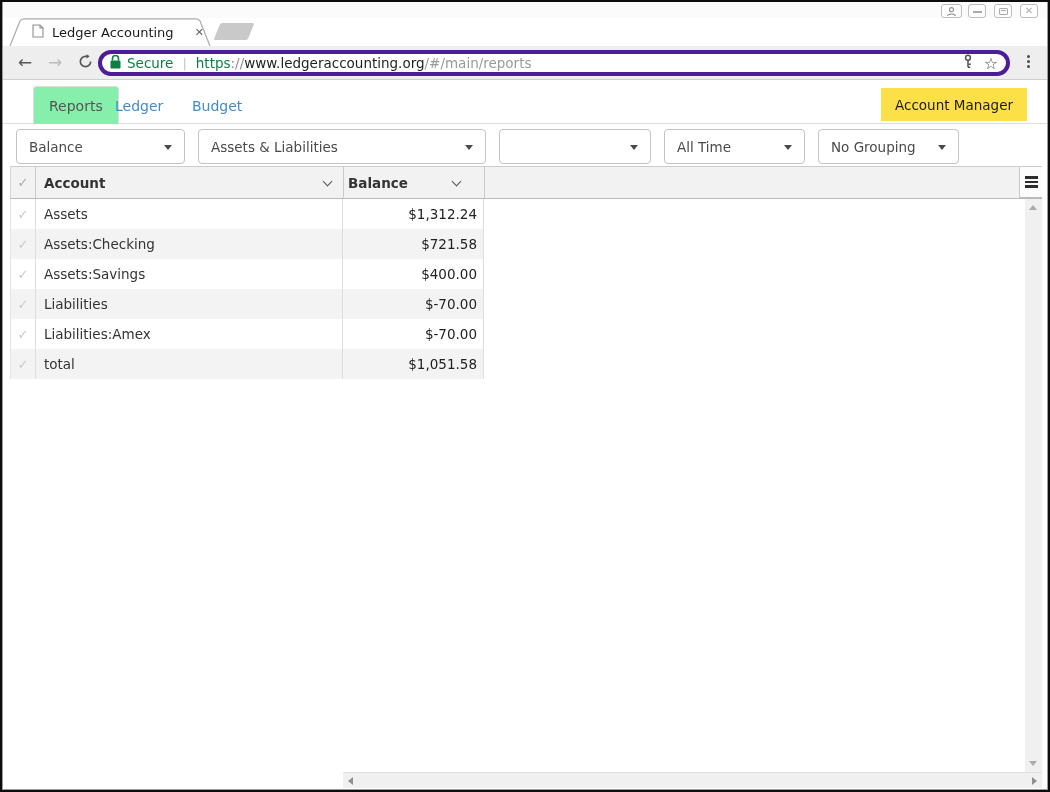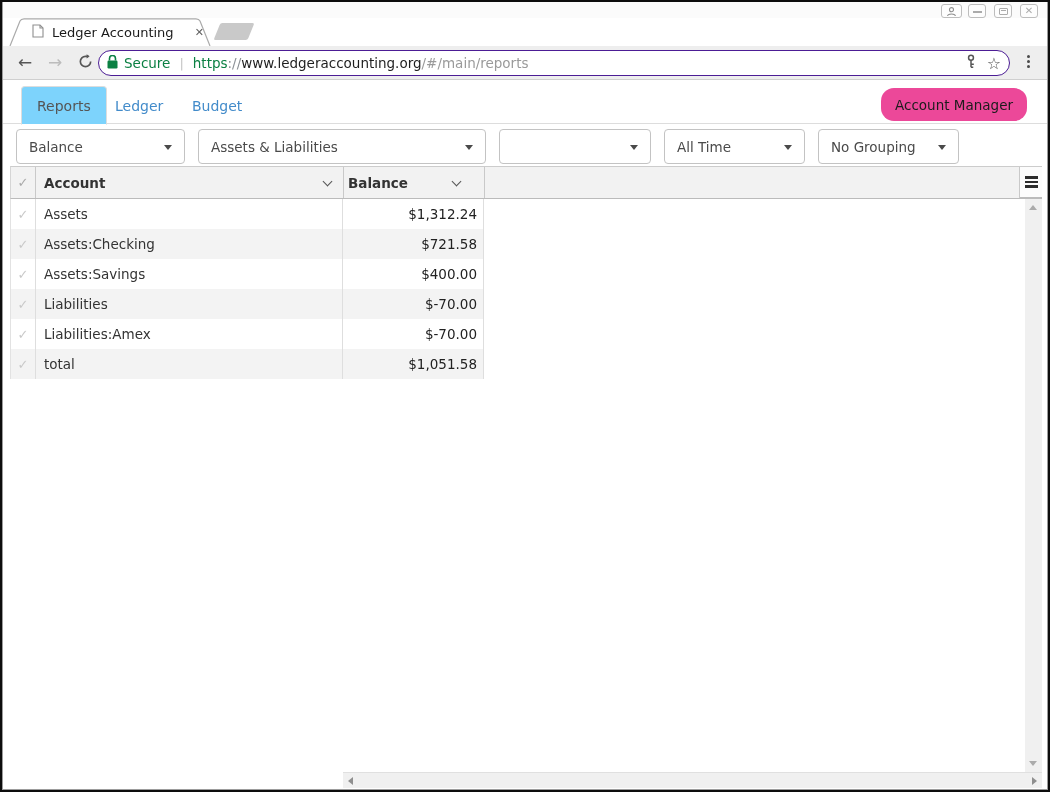--- a/index.html
+++ b/index.html
@@ -24,41 +24,41 @@
   .tab-content { position:absolute; left:30px; top:5px; width:172px; display:flex; align-items:center; gap:8px; }
   .tab-title { font-size:13px; color:#1a1a1a; white-space:nowrap; flex:1; }
   .tab-close { color:#5f5f5f; font-size:11px; cursor:default; }
   .newtab { position:absolute; left:215px; top:5px; width:34px; height:17px; background:#c9c9c9; transform:skewX(-22deg); border-radius:2px; }
 
   
   .toolbar { position:absolute; left:0; top:44px; width:100%; height:34px; background:#eeeeee; border-bottom:1px solid #cfcfcf; display:flex; align-items:center; }
   .navicon { font-size:17px; line-height:17px; width:30px; text-align:center; color:#565656; }
   .navicon.disabled { color:#bcbcbc; }
   .back { margin-left:8px; }
-  .omnibox { position:absolute; left:96px; top:4px; width:912px; height:26px; background:#fff; border:1px solid #4c1d95; border-radius:13px; display:flex; align-items:center; padding:0 8px; }
+  .omnibox { position:absolute; left:96px; top:4px; width:912px; height:26px; background:#fff; border:4px solid #4c1d95; border-radius:13px; display:flex; align-items:center; padding:0 8px; }
   .secure-label { color:#0b8043; font-size:13.5px; margin-left:6px; }
   .omni-sep { color:#c4c4c4; margin:0 9px; font-size:13px; }
   .url { font-size:13.5px; white-space:nowrap; overflow:hidden; flex:1; }
   .url .scheme { color:#0b8043; }
   .url .sep { color:#8a8f95; }
   .url .host { color:#1f1f1f; }
   .url .path { color:#9a9a9a; }
   .omni-right { display:flex; align-items:center; gap:10px; margin-left:auto; }
   .star { font-size:16px; color:#565656; }
   .menu-dots { position:absolute; right:18px; top:9px; display:flex; flex-direction:column; gap:2px; }
   .menu-dots i { width:3px; height:3px; border-radius:50%; background:#4a4a4a; }
 
   
   .app { position:absolute; left:0; top:78px; width:100%; height:708px; background:#fff; }
   .nav-row { position:absolute; left:0; top:6px; width:100%; height:38px; border-bottom:1px solid #ddd; }
   .nav-tab { position:absolute; top:0; height:39px; display:flex; align-items:center; padding:0 15px; font-size:14px; }
-  .nav-tab.active { left:19px; background:#7dd3fc; border:1px solid #ddd; border-bottom:1px solid #fff; border-radius:4px 4px 0 0; color:#555; }
+  .nav-tab.active { left:31px; background:#86efac; border:1px solid #ddd; border-bottom:1px solid #fff; border-radius:4px 4px 0 0; color:#555; }
   .nav-link { color:#428bca; cursor:pointer; }
   .nav-ledger { left:98px; } .nav-budget { left:175px; }
-  .acct-mgr { position:absolute; right:21px; top:2px; height:33px; background:#ec4899; border:none; border-radius:13px; font-size:13.5px; color:#1c1c1c; padding:0 14px; font-family:inherit; }
+  .acct-mgr { position:absolute; right:21px; top:2px; height:33px; background:#fde047; border:none; border-radius:0; font-size:13.5px; color:#1c1c1c; padding:0 14px; font-family:inherit; }
 
   
   .filters { position:absolute; left:14px; top:49px; display:flex; gap:13px; }
   .select { position:relative; height:35px; background:#fff; border:1px solid #c3c3c3; border-radius:4px; display:flex; align-items:center; padding:0 26px 0 12px; font-size:13.5px; color:#4a4a4a; }
   .select .caret { position:absolute; right:12px; top:15px; width:0; height:0; border-left:4px solid transparent; border-right:4px solid transparent; border-top:5px solid #4a4a4a; }
   .w1{width:169px;} .w2{width:288px;align-items:center;} .w3{width:152px;} .w4{width:141px;} .w5{width:141px;}
 
   
   .grid-header { position:absolute; left:8px; top:86px; width:1032px; height:33px; display:flex; background:#f2f2f2; border-top:1px solid #cccccc; border-bottom:1px solid #bbbbbb; border-left:1px solid #d5d5d5; }
   .hcell { position:relative; display:flex; align-items:center; font-size:13.5px; font-weight:bold; color:#333; border-right:1px solid #c9c9c9; }

